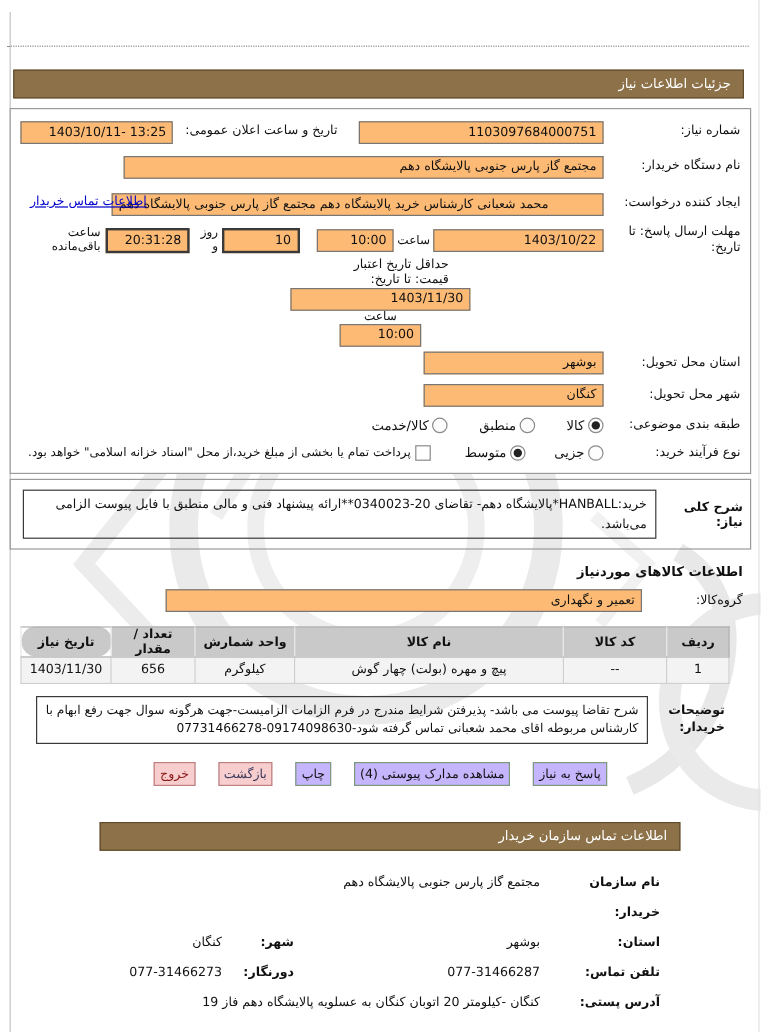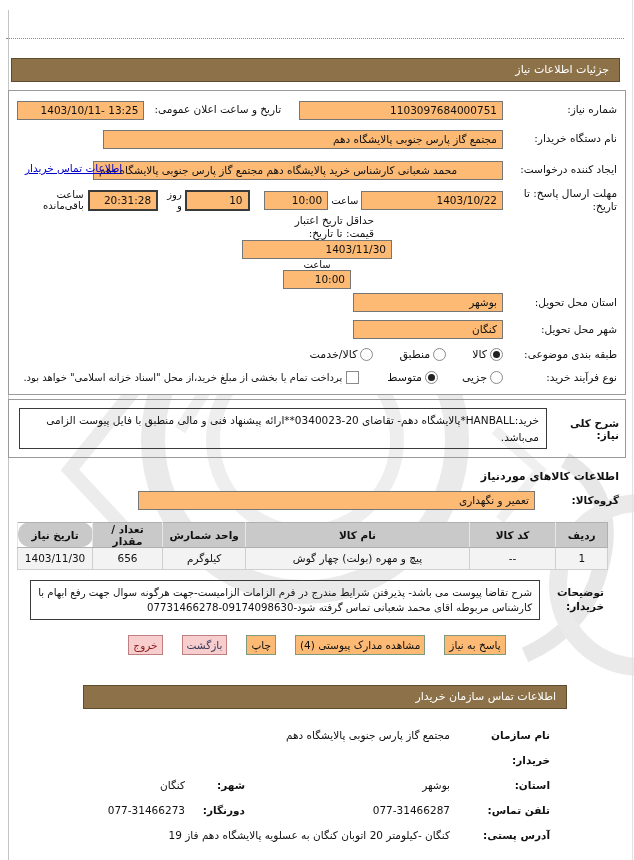--- a/index.html
+++ b/index.html
@@ -26,34 +26,34 @@
   .radio{width:11px;height:11px;border:1px solid #8a8a8a;border-radius:50%;background:#fdfdfd;
          display:inline-block;flex:none;position:relative;margin-left:3px;}
   .radio.checked::after{content:"";position:absolute;inset:2px;border-radius:50%;background:#222;}
   .checkbox{width:11px;height:11px;border:1px solid #8a8a8a;background:#fff;display:inline-block;
             flex:none;margin-left:4px;}
   .desc-panel{margin:4px 8px;border:1px solid #9a9a9a;padding:8px 6px 8px 10px;display:flex;align-items:center;}
   .desc-lbl{width:72px;flex:none;font-weight:bold;font-size:10.5px;}
   .desc-box{flex:1;border:1px solid #3a3a3a;padding:3px 7px;font-size:10.5px;line-height:1.55;text-align:right;}
   .goods-heading{margin:12px 15px 8px;font-weight:bold;font-size:11px;}
   .group-row{margin:2px 15px 0;display:flex;align-items:center;}
-  .group-lbl{width:72px;flex:none;font-weight:bold;font-size:10.5px;}
+  .group-lbl{width:72px;flex:none;font-weight:normal;font-size:10.5px;}
   .group-inp{width:385px;margin-right:12px;}
   table.goods{margin:12px 0 0 0;position:relative;right:26px;width:591px;border-collapse:collapse;
               font-size:10.5px;background:#fff;}
   table.goods th{background:#c9c9c9;border:1px solid #b0b0b0;border-left-color:#e6e6e6;
                  font-weight:bold;height:20px;padding:0 4px;}
   table.goods td{background:#f3f3f3;border:1px solid #cfcfcf;height:21px;text-align:center;padding:0 4px;}
   .notes-row{margin:10px 30px 0 0;display:flex;align-items:center;width:574px;}
   .notes-lbl{width:64px;flex:none;font-weight:bold;font-size:10.5px;line-height:1.3;}
   .notes-box{flex:1;border:1px solid #3a3a3a;padding:4px 7px;font-size:10.2px;line-height:1.5;text-align:right;}
   .btns{margin:15px 0 0;display:flex;justify-content:center;gap:19px;}
   .btn{height:20px;line-height:19px;padding:0 4px;font-size:10.5px;cursor:pointer;
        border:1px solid #6d6d6d;font-family:inherit;}
-  .btn-green{background:#fdba74;border-color:#7d9a7d;color:#111;}
+  .btn-green{background:#c4b5fd;border-color:#7d9a7d;color:#111;}
   .btn-pink{background:#f7cdcd;border-color:#bd7f7f;}
   .btn-back{color:#3a3a5e;}
   .btn-exit{color:#8b1a1a;}
   .cgrid{margin:0 84px 0 0;}
   .crow{display:flex;align-items:flex-start;line-height:25px;}
   .c-lbl{width:100px;flex:none;font-weight:bold;font-size:10.5px;}
   .c-val{width:205px;flex:none;font-size:10.5px;}
   .c-lbl2{width:60px;flex:none;font-weight:bold;font-size:10.5px;}
   .c-val2{font-size:10.5px;}
   .hline{margin:14px 100px 0 95px;border-top:2px solid #3d3d3d;height:0;} 

